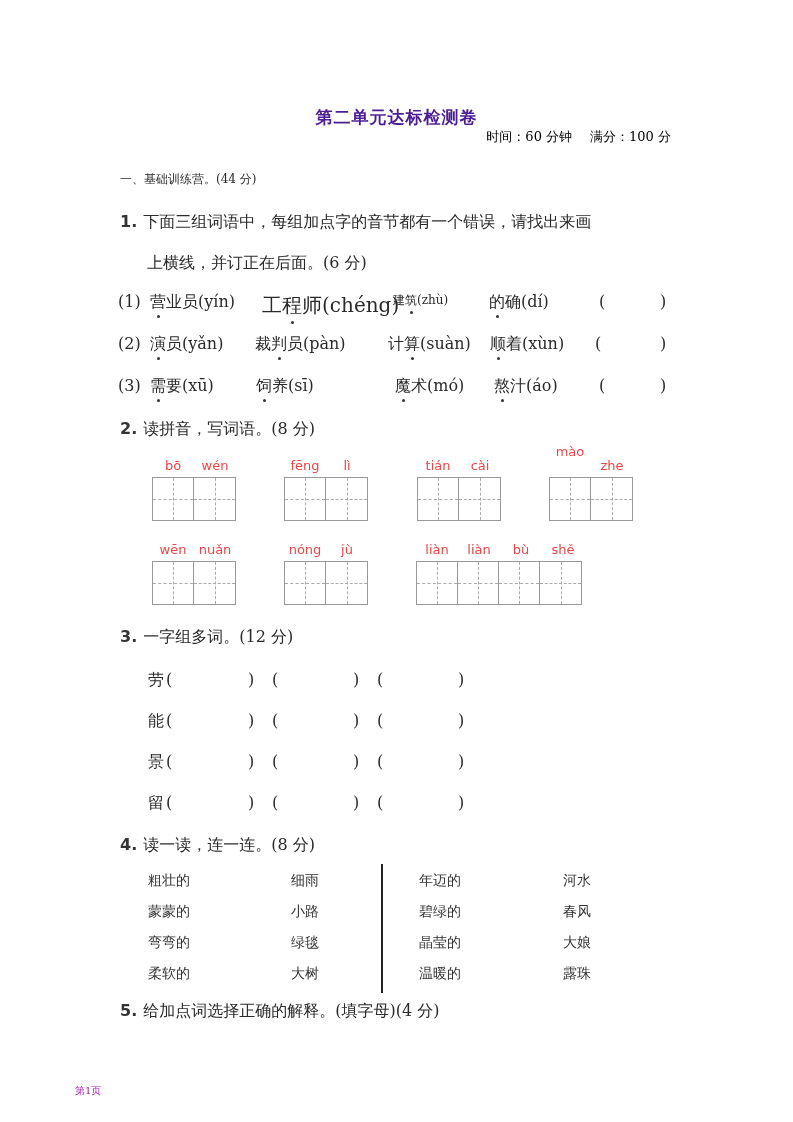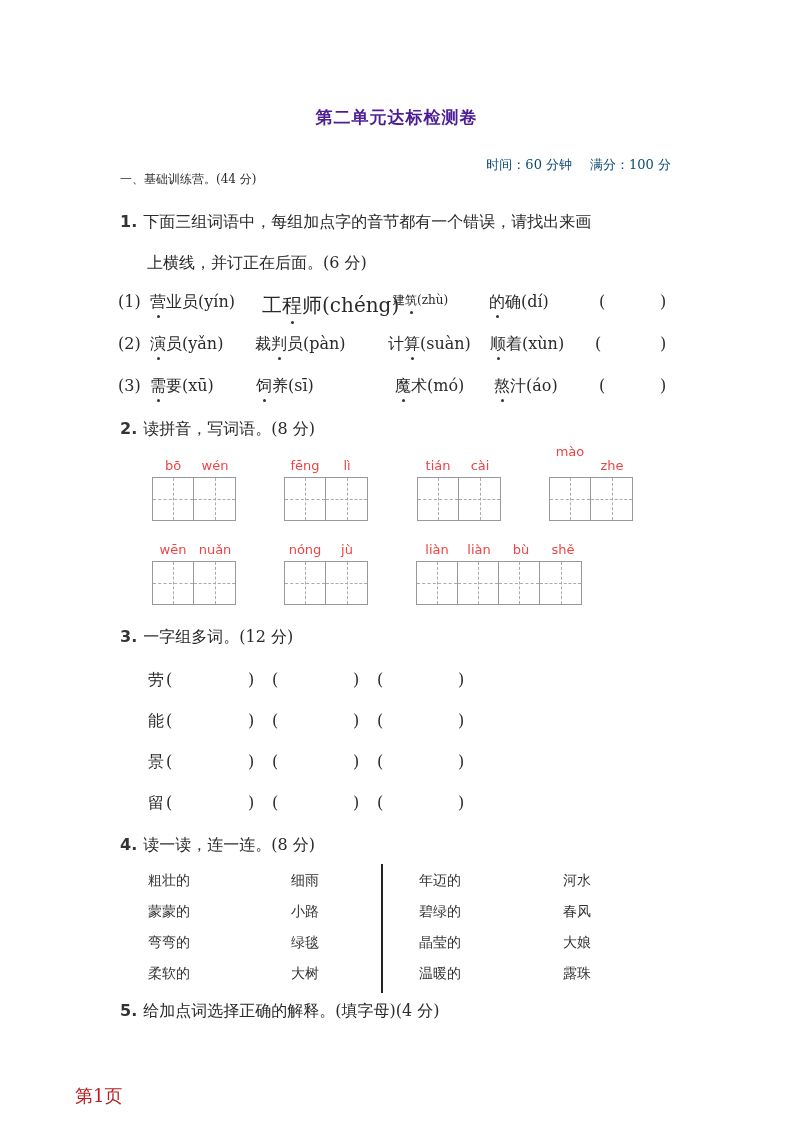--- a/index.html
+++ b/index.html
@@ -1,39 +1,39 @@
 <!DOCTYPE html>
 <html><head>
   <meta charset="utf-8">
   <style>
     html, body { margin: 0; padding: 0; background: #ffffff; }
     body { width: 793px; height: 1122px; position: relative; overflow: hidden;
            font-family: "DejaVu Serif", "Liberation Serif", serif; color: #2a2a2a; }
     .abs { position: absolute; white-space: nowrap; }
     .title { left: 0; width: 793px; top: 106px; text-align: center; font-size: 17px; font-weight: bold;
              font-family: "DejaVu Sans", "Liberation Sans", sans-serif; letter-spacing: 1px; color: #4c1d95; }
-    .meta { right: 122px; top: 156px; font-size: 13px; color: #0c4a6e; }
+    .meta { right: 122px; top: 128px; font-size: 13px; color: #000000; }
     .meta span + span { margin-left: 18px; }
     .section { left: 120px; top: 171px; font-size: 12px; }
     .q { left: 120px; font-size: 16px; }
     .qnum { font-family: "DejaVu Sans", "Liberation Sans", sans-serif; font-weight: bold; color: #333; margin-right: 6px; }
     .qtext { }
     .q1line2 { left: 147px; top: 253px; font-size: 16px; }
     .dot { position: relative; display: inline-block; }
     .dot::after { content: ""; position: absolute; left: 50%; bottom: -5px; width: 3px; height: 3px; margin-left: -1.5px;
                   background: #333; border-radius: 50%; }
     .py { font-family: "DejaVu Sans", "Liberation Sans", sans-serif; font-size: 13px; color: #ef4444; position: absolute; white-space: nowrap; }
     .grid { position: absolute; border: 1px solid #999; height: 42px; display: flex; }
     .cell { width: 41px; height: 42px; position: relative; border-right: 1px solid #999; box-sizing: border-box; }
     .cell:last-child { border-right: none; }
     .cell::before { content: ""; position: absolute; left: 50%; top: 0; bottom: 0; border-left: 1px dashed #aaa; }
     .cell::after { content: ""; position: absolute; top: 50%; left: 0; right: 0; border-top: 1px dashed #aaa; }
     .match { position: absolute; font-size: 14px; color: #333; white-space: nowrap; }
     .vline { position: absolute; left: 381px; top: 864px; width: 1.5px; height: 129px; background: #222; }
-    .footer { left: 75px; top: 1084px; font-size: 18px; color: #b91c1c; }
+    .footer { left: 75px; top: 1084px; font-size: 10px; color: #a21caf; }
   </style>
 </head>
 <body>
 
 <div class="abs title">第二单元达标检测卷</div>
 <div class="abs meta">
   <span>时间：60 分钟</span><span>满分：100 分</span>
 </div>
 
 <div class="abs section">一、基础训练营。(44 分)</div>

